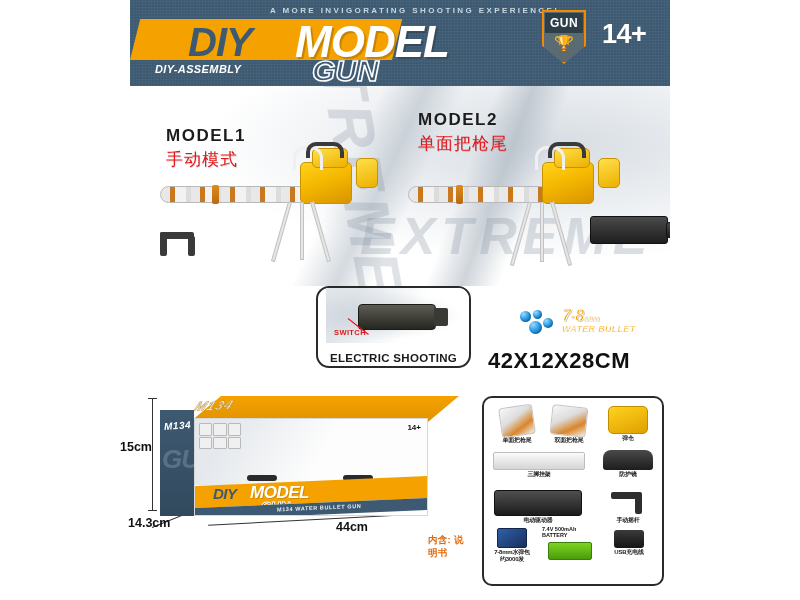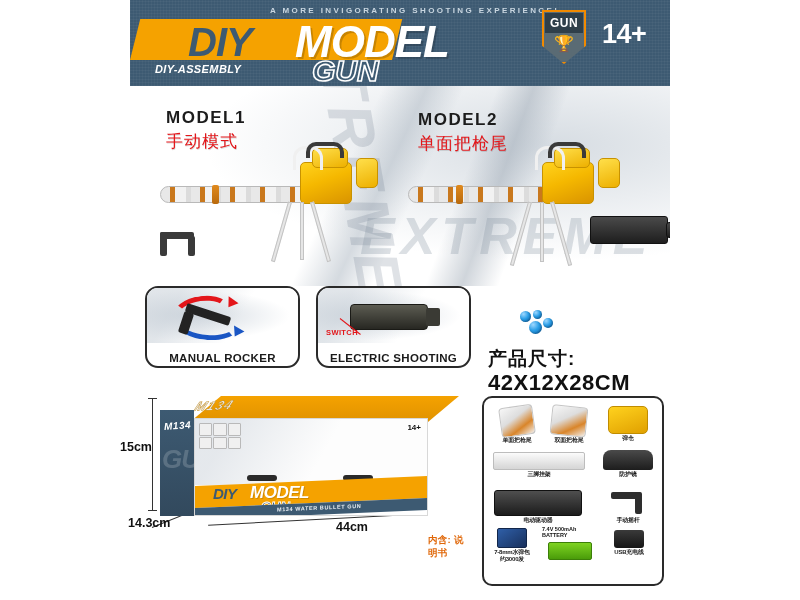--- a/index.html
+++ b/index.html
@@ -93,21 +93,21 @@
   .wm1 { left: 60px; top: 14px; font-size: 62px; transform: rotate(80deg); letter-spacing: 4px; }
   .wm2 { left: 230px; top: 120px; font-size: 52px; letter-spacing: 6px; color: rgba(120,135,150,.26); }
   .model-label { position: absolute; }
   .model-label .en {
     font-size: 17px; font-weight: bold; color: #1c1c1c; letter-spacing: 1.5px;
   }
   .model-label .cn {
     font-size: 17px; font-weight: normal; color: #e3161a; letter-spacing: 1px; margin-top: 2px;
     text-shadow: .5px .5px 0 rgba(0,0,0,.15);
   }
-  .m1 { left: 36px; top: 22px; }
+  .m1 { left: 36px; top: 40px; }
   .m2 { left: 288px; top: 24px; }
 
   
   .gun { position: absolute; }
   .gun-barrels {
     position: absolute; height: 17px; border-radius: 9px;
     background: repeating-linear-gradient(90deg,
       #e8e8e8 0 9px, #c9781d 9px 14px, #f2f2f2 14px 25px, #dcdcdc 25px 30px);
     border: 1px solid #b9b9b9;
   }
@@ -147,21 +147,21 @@
     position: absolute; left: 145px; top: 286px; width: 330px; height: 84px;
   }
   .feature-box {
     position: absolute; top: 0; width: 155px; height: 82px;
     background: #ffffff; border: 2.5px solid #2a2a2a; border-radius: 13px;
     overflow: hidden;
   }
   .fb1 { left: 0; }
   .fb2 { left: 171px; }
   .feature-img {
-    position: absolute; left: 0; right: 0; top: 0; height: 55px;
+    position: absolute; left: 8px; right: 0; top: 0; height: 55px;
     background:
       linear-gradient(120deg, rgba(200,208,216,.55) 20%, rgba(255,255,255,0) 60%),
       radial-gradient(ellipse at 30% 50%, rgba(190,200,210,.7), rgba(255,255,255,0) 65%),
       #ffffff;
     overflow: hidden;
   }
   .feature-caption {
     position: absolute; left: 0; right: 0; bottom: 2px; text-align: center;
     font-size: 11.5px; font-weight: bold; color: #1a1a1a; letter-spacing: .3px;
   }
@@ -450,54 +450,48 @@
       <div class="tripod-leg" style="left:120px; top:62px; height:66px; transform: rotate(16deg);"></div>
       <div class="tripod-leg" style="left:142px; top:62px; height:66px; transform: rotate(-16deg);"></div>
       <div class="tripod-leg" style="left:132px; top:62px; height:60px;"></div>
       <div class="motor-box" style="left:182px; top:76px; width:78px; height:28px;"></div>
       <div class="motor-box" style="left:258px; top:82px; width:14px; height:16px;"></div>
     </div>
   </div>
 
   <div class="features">
 
-    <div class="feature-box fb1">
-      <div class="feature-img">
-        <div class="arc arc-red"></div>
-        <div class="arrow-h arrow-red"></div>
-        <div class="arc arc-blue"></div>
-        <div class="arrow-h arrow-blue"></div>
-        <div class="rocker-arm"></div>
-        <div class="rocker-arm2"></div>
-      </div>
-      <div class="feature-caption">MANUAL ROCKER</div>
-    </div>
 
     <div class="feature-box fb2">
       <div class="feature-img">
         <div class="elec-motor"></div>
         <div class="elec-cap"></div>
         <div class="switch-line"></div>
         <div class="switch-label">SWITCH</div>
       </div>
       <div class="feature-caption">ELECTRIC SHOOTING</div>
     </div>
   </div>
 
   <div class="wb-badge">
     <div class="beads">
       <div class="bead b1"></div>
       <div class="bead b2"></div>
       <div class="bead b3"></div>
       <div class="bead b4"></div>
     </div>
+    <div class="wb-text">
+      <div class="wb-main">
+        <span>7-8</span><span class="mm">mm</span>
+      </div>
+      <div class="wb-sub">WATER BULLET</div>
+    </div>
   </div>
 
   <div class="prod-size">
-    <div class="cn">产品尺寸:</div>
     <div class="val">42X12X28CM</div>
   </div>
 
   <div class="boxwrap">
 
     <div class="dim-line dim-v" style="left:44px; top:10px; height:112px;"></div>
     <div class="dim-line dim-h" style="left:40px; top:10px; width:9px;"></div>
     <div class="dim-line dim-h" style="left:40px; top:122px; width:9px;"></div>
     <div class="dim-label" style="left:12px; top:52px;text-align:right;">15cm</div>
 

